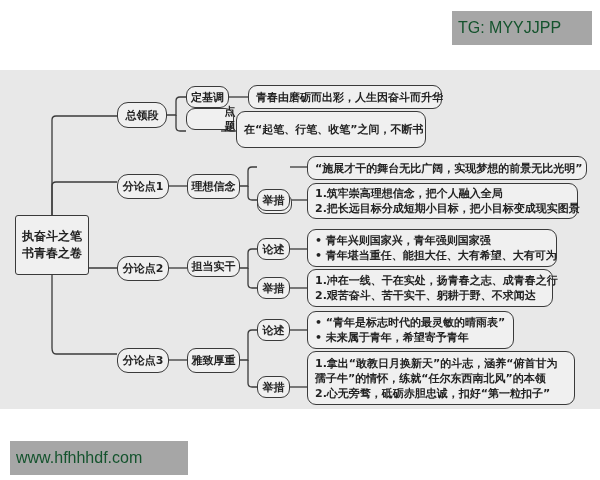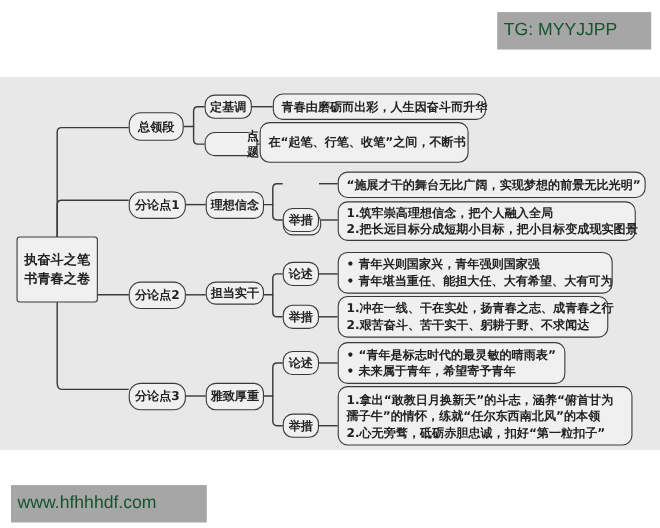--- a/index.html
+++ b/index.html
@@ -61,21 +61,21 @@
   <div class="node root" style="left:15px;top:145px;width:74px;height:60px;">
     <span>执奋斗之笔</span>
     <span>书青春之卷</span>
   </div>
 
   <div class="node pill" style="left:117px;top:32px;width:50px;height:26px;">总领段</div>
   <div class="node" style="left:186px;top:16px;width:43px;height:22px;">定基调</div>
   <div class="node leaf" style="left:248px;top:15px;width:194px;height:24px;justify-content:center;">
     <span>青春由磨砺而出彩，人生因奋斗而升华</span>
   </div>
-  <div class="node" style="left:186px;top:50px;width:48px;height:22px;padding-left:40px;">点题</div>
+  <div class="node" style="left:186px;top:38px;width:48px;height:22px;padding-left:40px;">点题</div>
   <div class="node leaf" style="left:236px;top:41px;width:190px;height:37px;justify-content:center;">
     <span>在“起笔、行笔、收笔”之间，不断书</span>
   </div>
 
   <div class="node pill" style="left:117px;top:104px;width:52px;height:25px;">分论点1</div>
   <div class="node" style="left:187px;top:104px;width:53px;height:25px;">理想信念</div>
   <div class="node" style="left:257px;top:87px;width:35px;height:21px;margin-top:36px;">背景</div>
   <div class="node leaf" style="left:307px;top:86px;width:280px;height:24px;justify-content:center;">
     <span>“施展才干的舞台无比广阔，实现梦想的前景无比光明”</span>
   </div>

